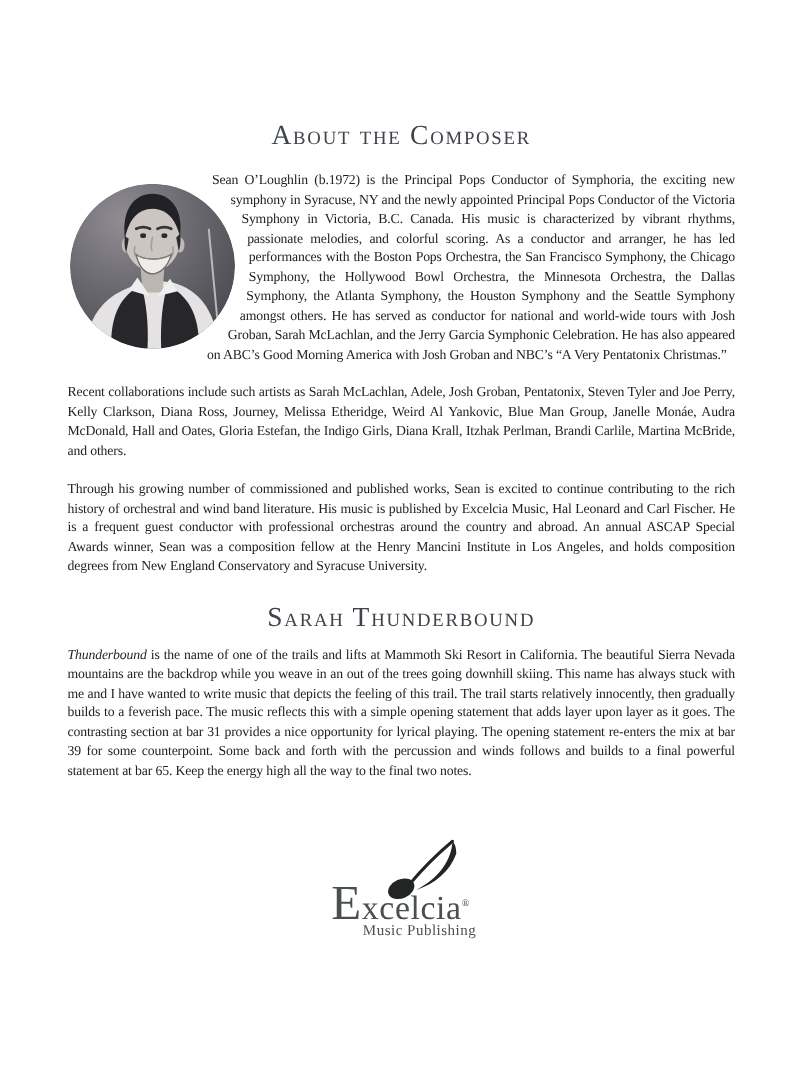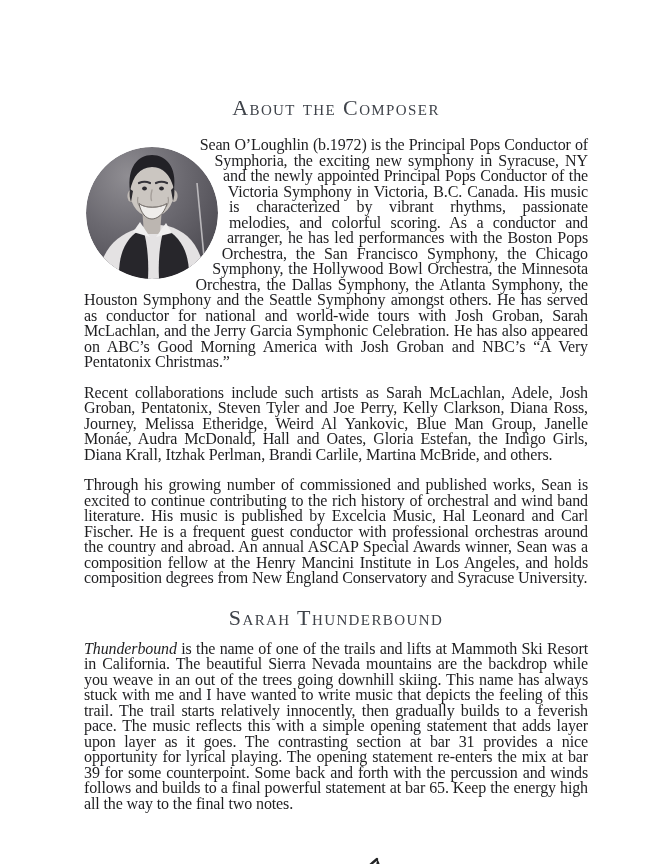--- a/index.html
+++ b/index.html
@@ -1,31 +1,31 @@
 <!DOCTYPE html>
 <html><head>
 <meta charset="utf-8">
 <style>
   html,body { margin:0; padding:0; background:#ffffff; }
   .page {
     width:648px; height:864px; margin:0 auto; background:#ffffff;
-    box-sizing:border-box; padding:96px 60px 0 84px; overflow:hidden;
+    box-sizing:border-box; padding:96px 60px 0 54px; overflow:hidden;
     font-family:"Liberation Serif","DejaVu Serif",serif;
     color:#1e1e20; position:relative;
   }
   .sec-heading {
     font-family:"Liberation Serif","DejaVu Serif",serif;
     font-variant:small-caps; font-weight:500; text-align:center;
     color:#3f434a; font-size:22px; letter-spacing:1.4px;
     line-height:1.05; margin:0;
   }
   .h1 { margin-bottom:18px; }
   .h2 { margin-top:20px; margin-bottom:12px; }
   .bodytext {
-    font-size:16px; line-height:15.5px; letter-spacing:-0.12px;
+    font-size:11px; line-height:15.5px; letter-spacing:-0.12px;
     text-align:justify; margin:0 0 15px 0;
   }
   .note-lead { font-style:italic; }
   .photo-float {
     float:left; width:146px; height:158px;
     shape-outside:circle(77px at 68px 76px);
   }
   .portrait {
     display:block; width:132px; height:132px; margin:10px 0 0 2px;
     border-radius:50%;

